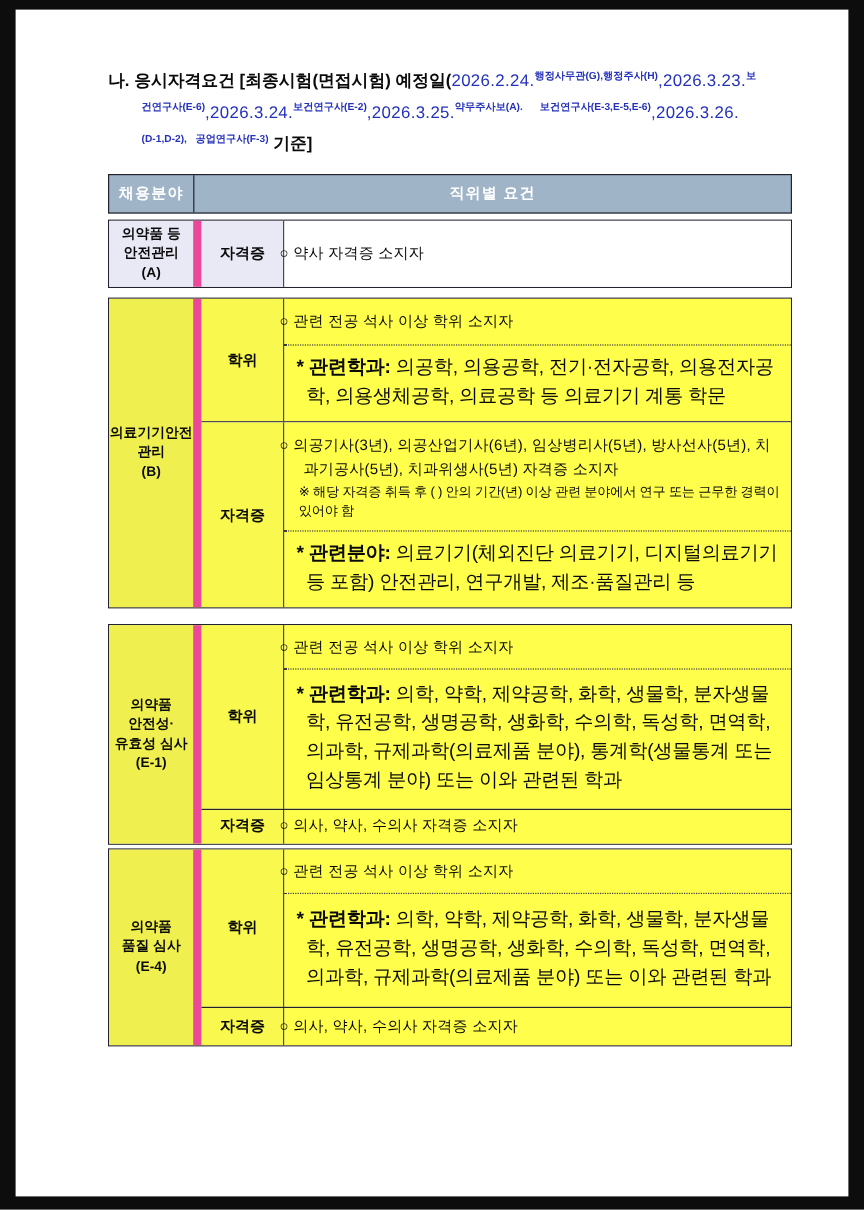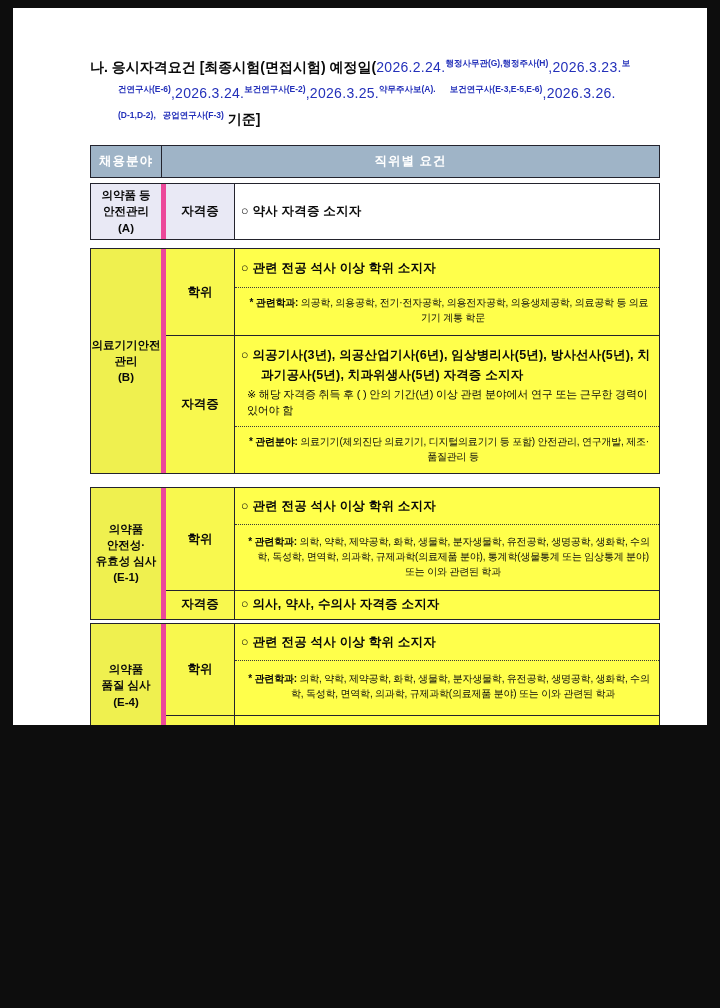--- a/index.html
+++ b/index.html
@@ -2,21 +2,21 @@
 <html><head>
 <meta charset="utf-8">
 <style>
   html,body{margin:0;padding:0;}
   body{
     width:720px;height:1008px;background:#0d0d0d;position:relative;
     font-family:"Liberation Sans","DejaVu Sans",sans-serif;
     -webkit-font-smoothing:antialiased;
   }
   .page{
-    position:absolute;left:13px;top:8px;width:694px;height:717px;
+    position:absolute;left:13px;top:8px;width:694px;height:989px;
     background:#ffffff;overflow:hidden;
   }
   .content{margin-left:77px;width:570px;}
 
   
   .title{margin-top:46px;color:#000;}
   .tline{line-height:26px;height:26px;white-space:pre;}
   .tindent{padding-left:28px;}
   .t-k{font-weight:bold;font-size:14px;color:#0a0a0a;}
   .t-d{font-size:14px;font-weight:500;color:#2431ba;letter-spacing:.3px;}
@@ -26,43 +26,43 @@
   .thead{
     margin-top:13px;display:flex;height:33px;
     background:#9fb4c7;border:1px solid #23232d;box-sizing:border-box;
     color:#fff;font-weight:bold;font-size:12.5px;letter-spacing:1px;text-align:right;
   }
   .thead .hc1{width:70px;border-right:1px solid #23232d;display:flex;align-items:center;justify-content:center;}
   .thead .hc2{flex:1;display:flex;align-items:center;justify-content:center;}
 
   .sect{display:flex;border:1px solid #23232d;box-sizing:border-box;}
   .namecol{
-    width:70px;flex:0 0 70px;border-right:5px solid #ec4899;
+    width:70px;flex:0 0 70px;border-right:7px solid #ec4899;
     display:flex;flex-direction:column;align-items:center;justify-content:center;
     font-size:11.5px;font-weight:bold;line-height:1.4;text-align:center;color:#0a0a0a;
   }
   .rowsWrap{flex:1;display:flex;flex-direction:column;min-width:0;}
   .row{display:flex;border-top:1px solid #23232d;}
   .row:first-child{border-top:none;}
   .labelcol{
     width:68px;flex:0 0 68px;border-right:1px solid #23232d;
     display:flex;align-items:center;justify-content:center;
     font-size:12.5px;font-weight:bold;color:#0a0a0a;
   }
   .ccell{flex:1;display:flex;flex-direction:column;justify-content:center;min-width:0;color:#0a0a0a;}
 
   .main{
     font-size:12.5px;letter-spacing:.2px;line-height:1.55;
-    padding:9px 8px 8px 26px;text-indent:-20px;font-weight:bold;
+    padding:9px 8px 8px 16px;text-indent:-20px;
   }
   .ref{font-size:11px;line-height:1.4;padding:0 8px 8px 12px;letter-spacing:-.2px;}
   .hr-dot{border-top:1.5px dotted #3a3a3a;height:0;}
   .note{
-    font-size:10px;line-height:1.5;letter-spacing:-.2px;
-    padding:7px 6px 8px 18px;text-indent:-8px;text-align:center;
+    font-size:16px;line-height:1.5;letter-spacing:-.2px;
+    padding:7px 6px 8px 18px;text-indent:-8px;
   }
   .note .nlead{font-weight:bold;}
 
   
   .plain .namecol,.plain .labelcol{background:#e9e9f5;}
   .plain .ccell{background:#ffffff;}
   .yellow .namecol{background:#eff04f;}
   .yellow .labelcol{background:#f8f84e;}
   .yellow .ccell{background:#ffff4b;}
 

